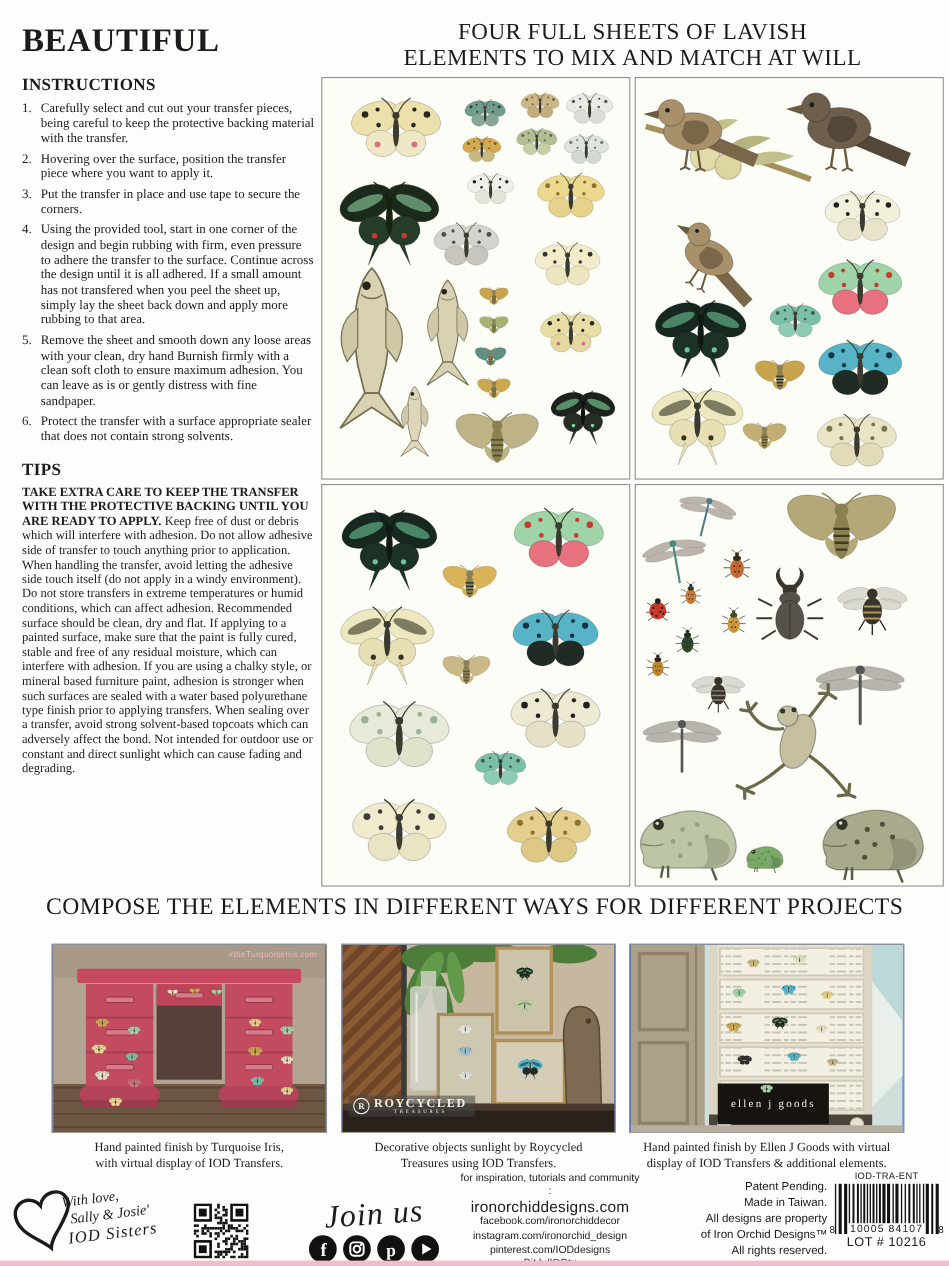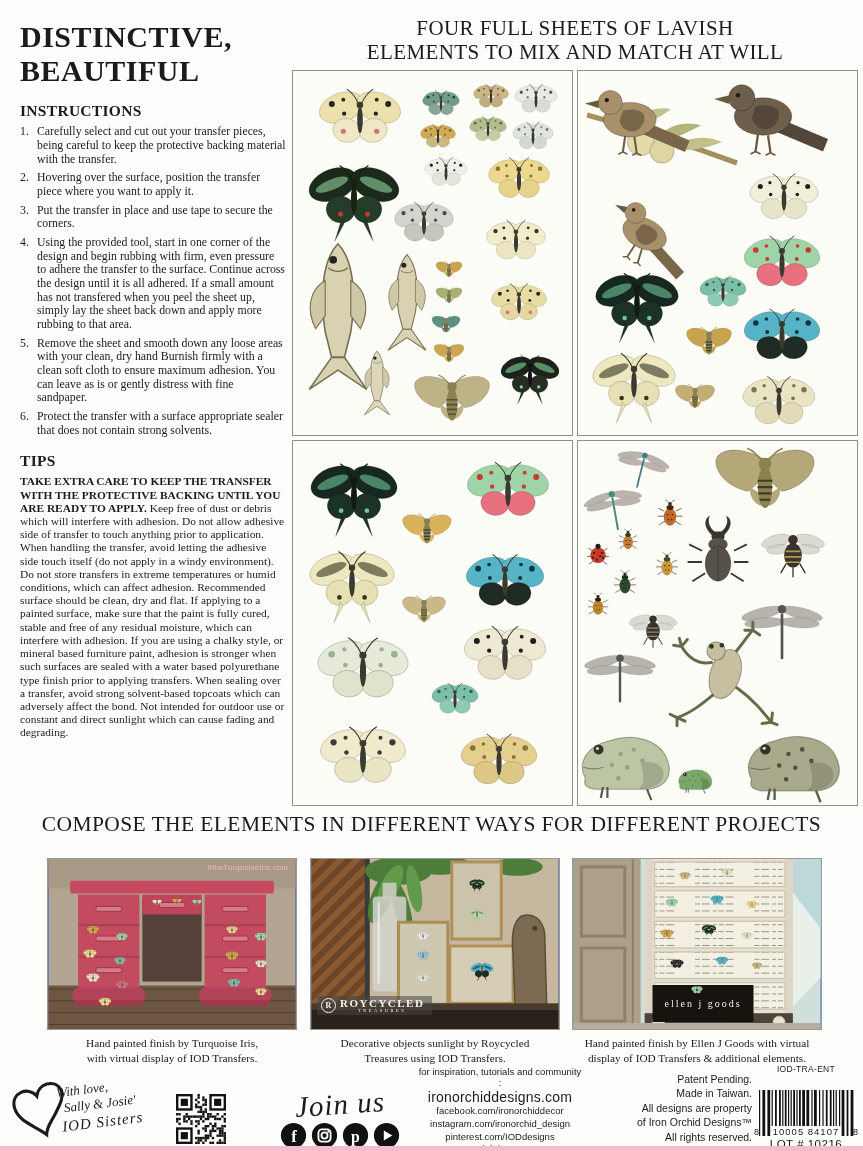--- a/index.html
+++ b/index.html
@@ -48,21 +48,21 @@
 .join{position:absolute;left:260px;top:1088px;width:160px;text-align:center}
 .join-script{font-style:italic;font-size:29px;transform:rotate(-4deg);display:inline-block;letter-spacing:1px}
 .social-row{margin-top:1px;display:flex;justify-content:center;gap:4px}
 .social-row .sicon{width:27px;height:27px;display:inline-block}
 .community{position:absolute;left:418px;top:1066px;width:164px;text-align:center;font-family:"Liberation Sans",sans-serif}
 .community .intro{font-size:9.5px;margin-bottom:1px}
 .community .site{font-size:14px;letter-spacing:.2px}
 .community .clinks{list-style:none;font-size:9.5px;line-height:1.35}
 .legal{position:absolute;left:604px;top:1072px;width:148px;text-align:right;font-family:"Liberation Sans",sans-serif;font-size:10.5px;line-height:1.38}
 .barcode{position:absolute;left:754px;top:1064px;width:104px;text-align:center;font-family:"Liberation Sans",sans-serif}
-.bc-sku{font-size:8.5px;letter-spacing:.3px;margin-bottom:16px}
+.bc-sku{font-size:8.5px;letter-spacing:.3px;margin-bottom:2px}
 .bars-wrap{position:relative;width:96px;height:46px;margin:0 auto;background:#fff}
 .bars-wrap svg{display:block;width:96px;height:46px}
 .bc-row{position:absolute;left:-4px;right:-4px;bottom:-1px;display:flex;justify-content:space-between;align-items:flex-end;font-size:9px}
 .bc-mid{background:#fff;padding:0 2px;font-size:9.5px;letter-spacing:1px}
 .bc-lot{font-size:11.5px;margin-top:2px;letter-spacing:.5px}
 .pink-edge{position:absolute;left:0;right:0;bottom:0;height:5px;background:#f5bccb}
 .hidden-defs{position:absolute;width:0;height:0;overflow:hidden}
 </style>
 </head>
 <body>
@@ -236,21 +236,20 @@
 </pattern>
 <pattern id="printtext" width="60" height="7" patternUnits="userSpaceOnUse">
   <rect width="60" height="7" fill="#f3efe3"></rect>
   <line x1="3" y1="3.5" x2="42" y2="3.5" stroke="#9a9488" stroke-width="1" stroke-dasharray="5 2 8 3 4 2"></line>
 </pattern>
 </defs>
 </svg>
 
 <aside class="left-col">
   <h1 class="headline">
-    <span>DISTINCTIVE,</span>
     <span>BEAUTIFUL</span>
   </h1>
   <h2 class="sec-h">INSTRUCTIONS</h2>
   <ol class="instr-list" id="instruction-list">
       <li><span class="num">1.</span><span>Carefully select and cut out your transfer pieces, being careful to keep the protective backing material with the transfer.</span></li>
       <li><span class="num">2.</span><span>Hovering over the surface, position the transfer piece where you want to apply it.</span></li>
       <li><span class="num">3.</span><span>Put the transfer in place and use tape to secure the corners.</span></li>
       <li><span class="num">4.</span><span>Using the provided tool, start in one corner of the design and begin rubbing with firm, even pressure to adhere the transfer to the surface. Continue across the design until it is all adhered. If a small amount has not transfered when you peel the sheet up, simply lay the sheet back down and apply more rubbing to that area.</span></li>
       <li><span class="num">5.</span><span>Remove the sheet and smooth down any loose areas with your clean, dry hand  Burnish firmly with a clean soft cloth to ensure maximum adhesion. You can leave as is or gently distress with fine sandpaper.</span></li>
       <li><span class="num">6.</span><span>Protect the transfer with a surface appropriate sealer that does not contain strong solvents.</span></li>

